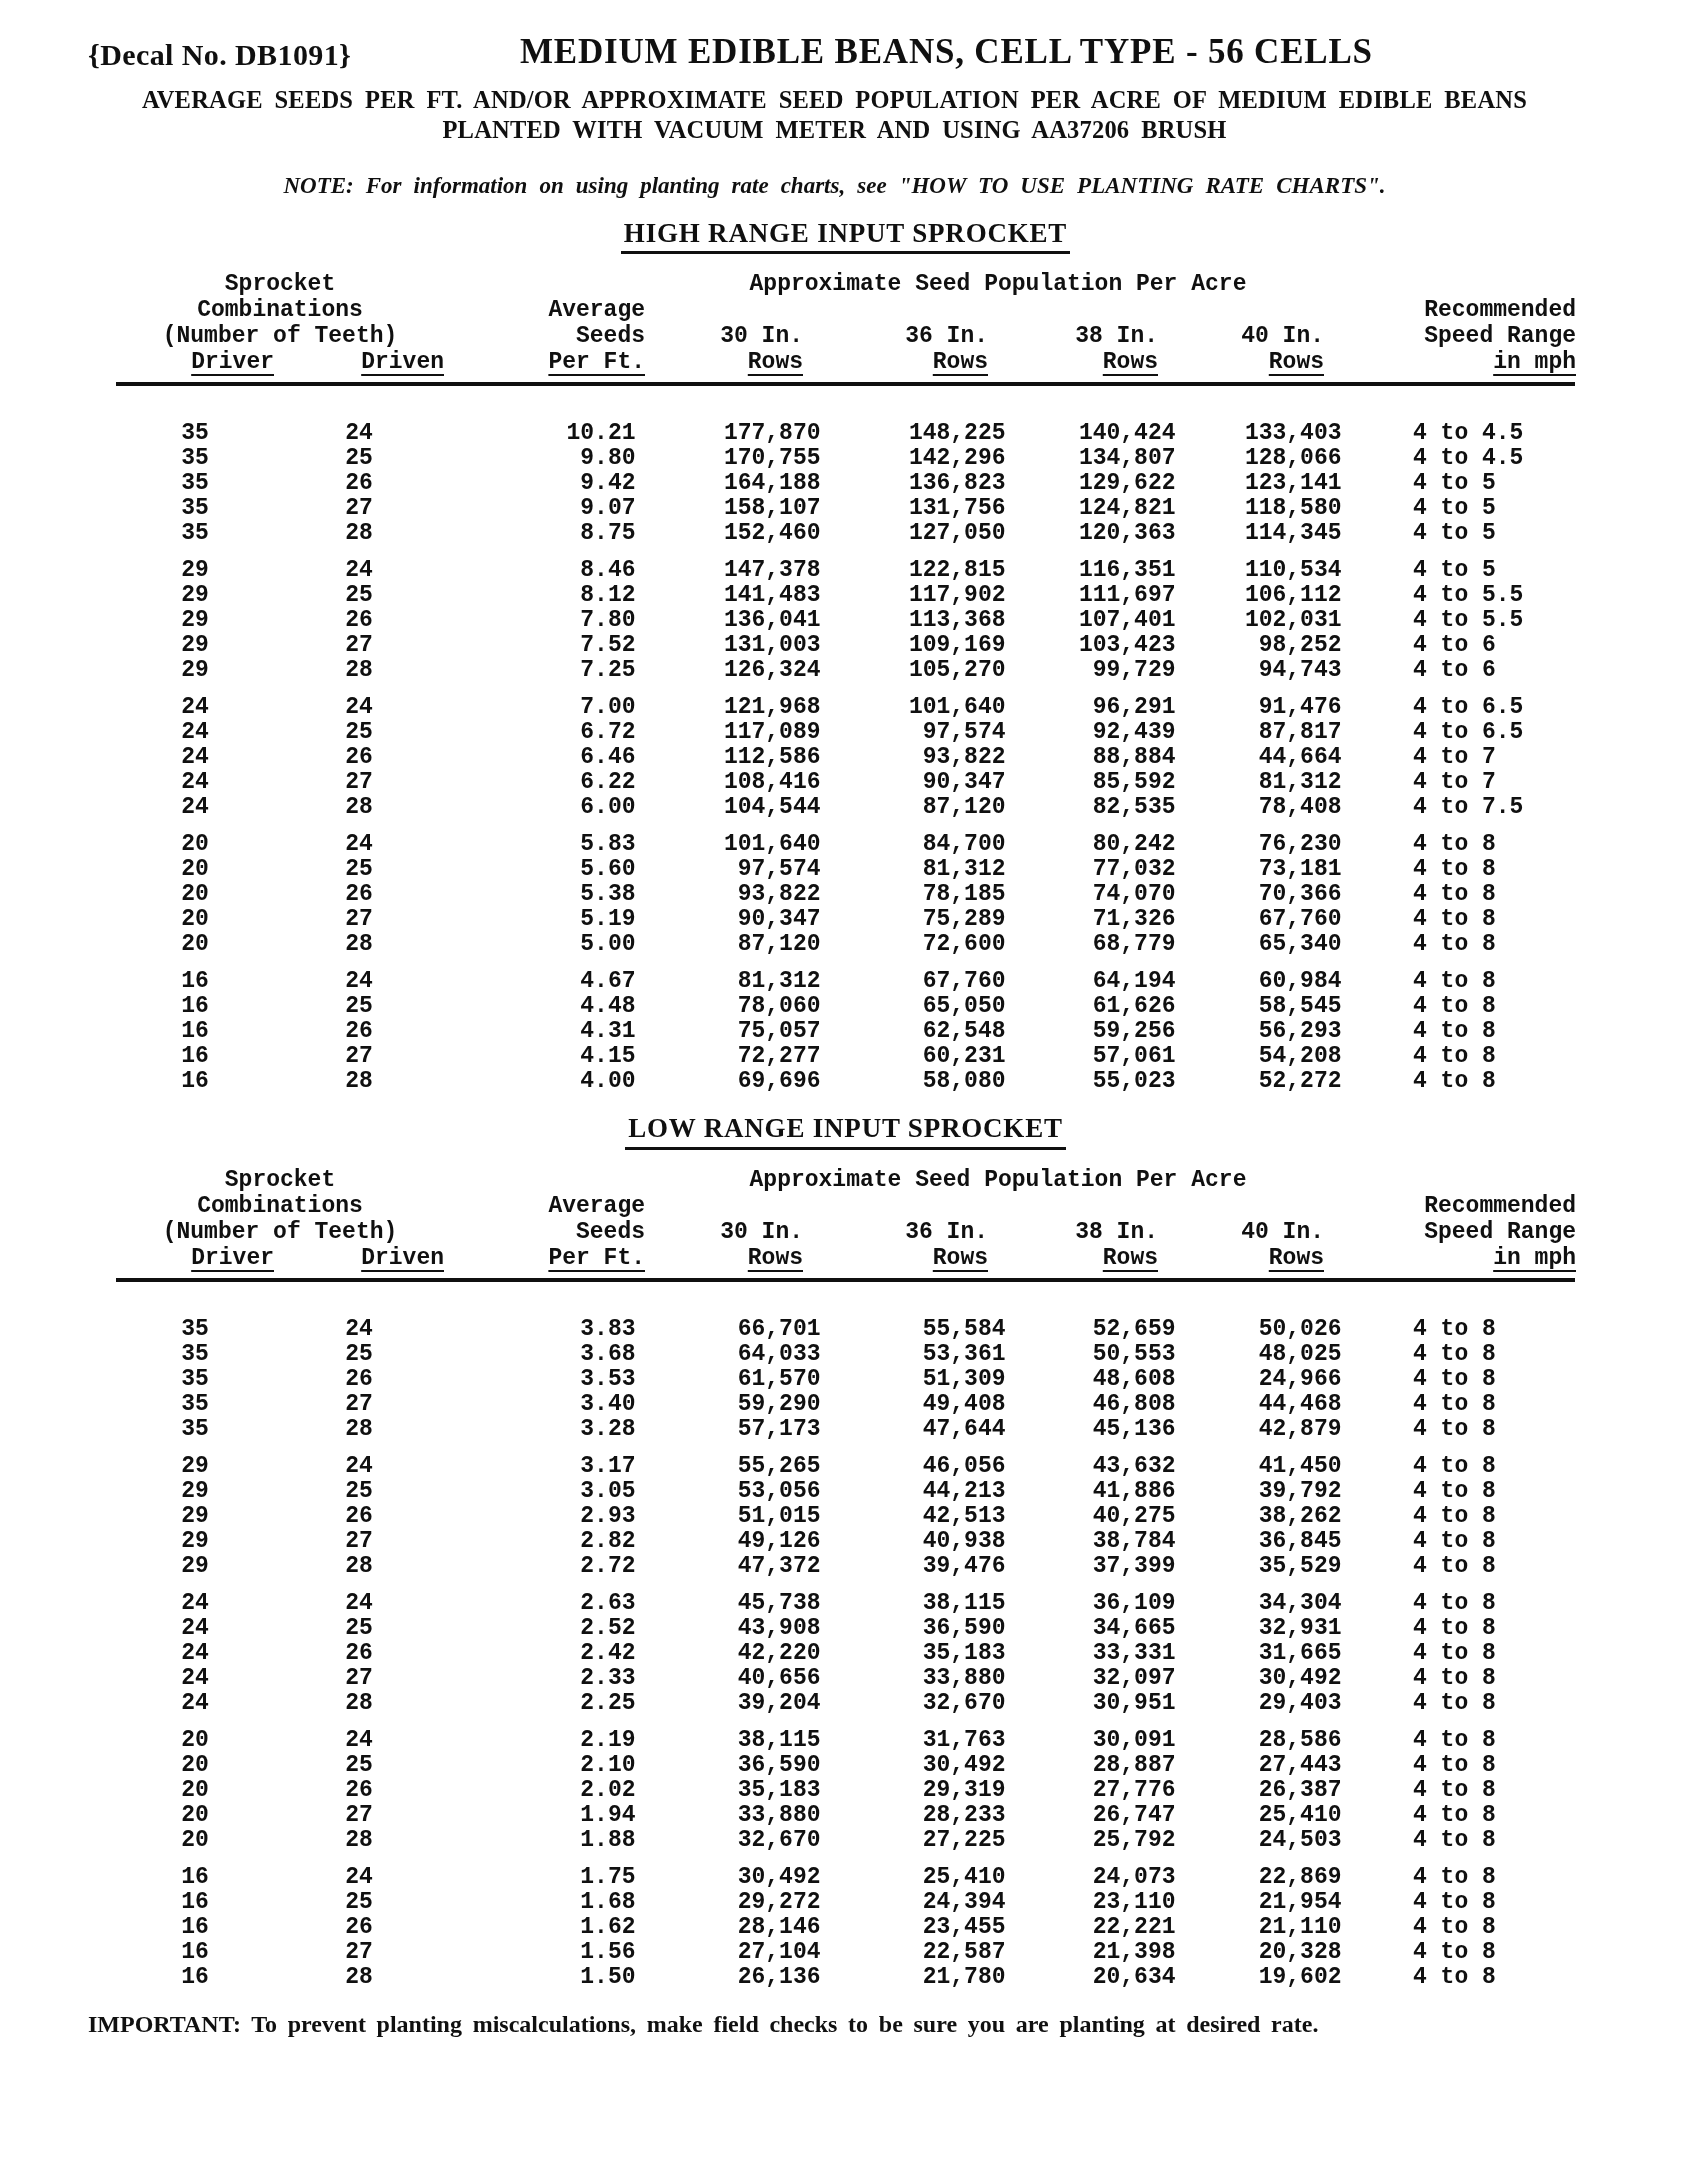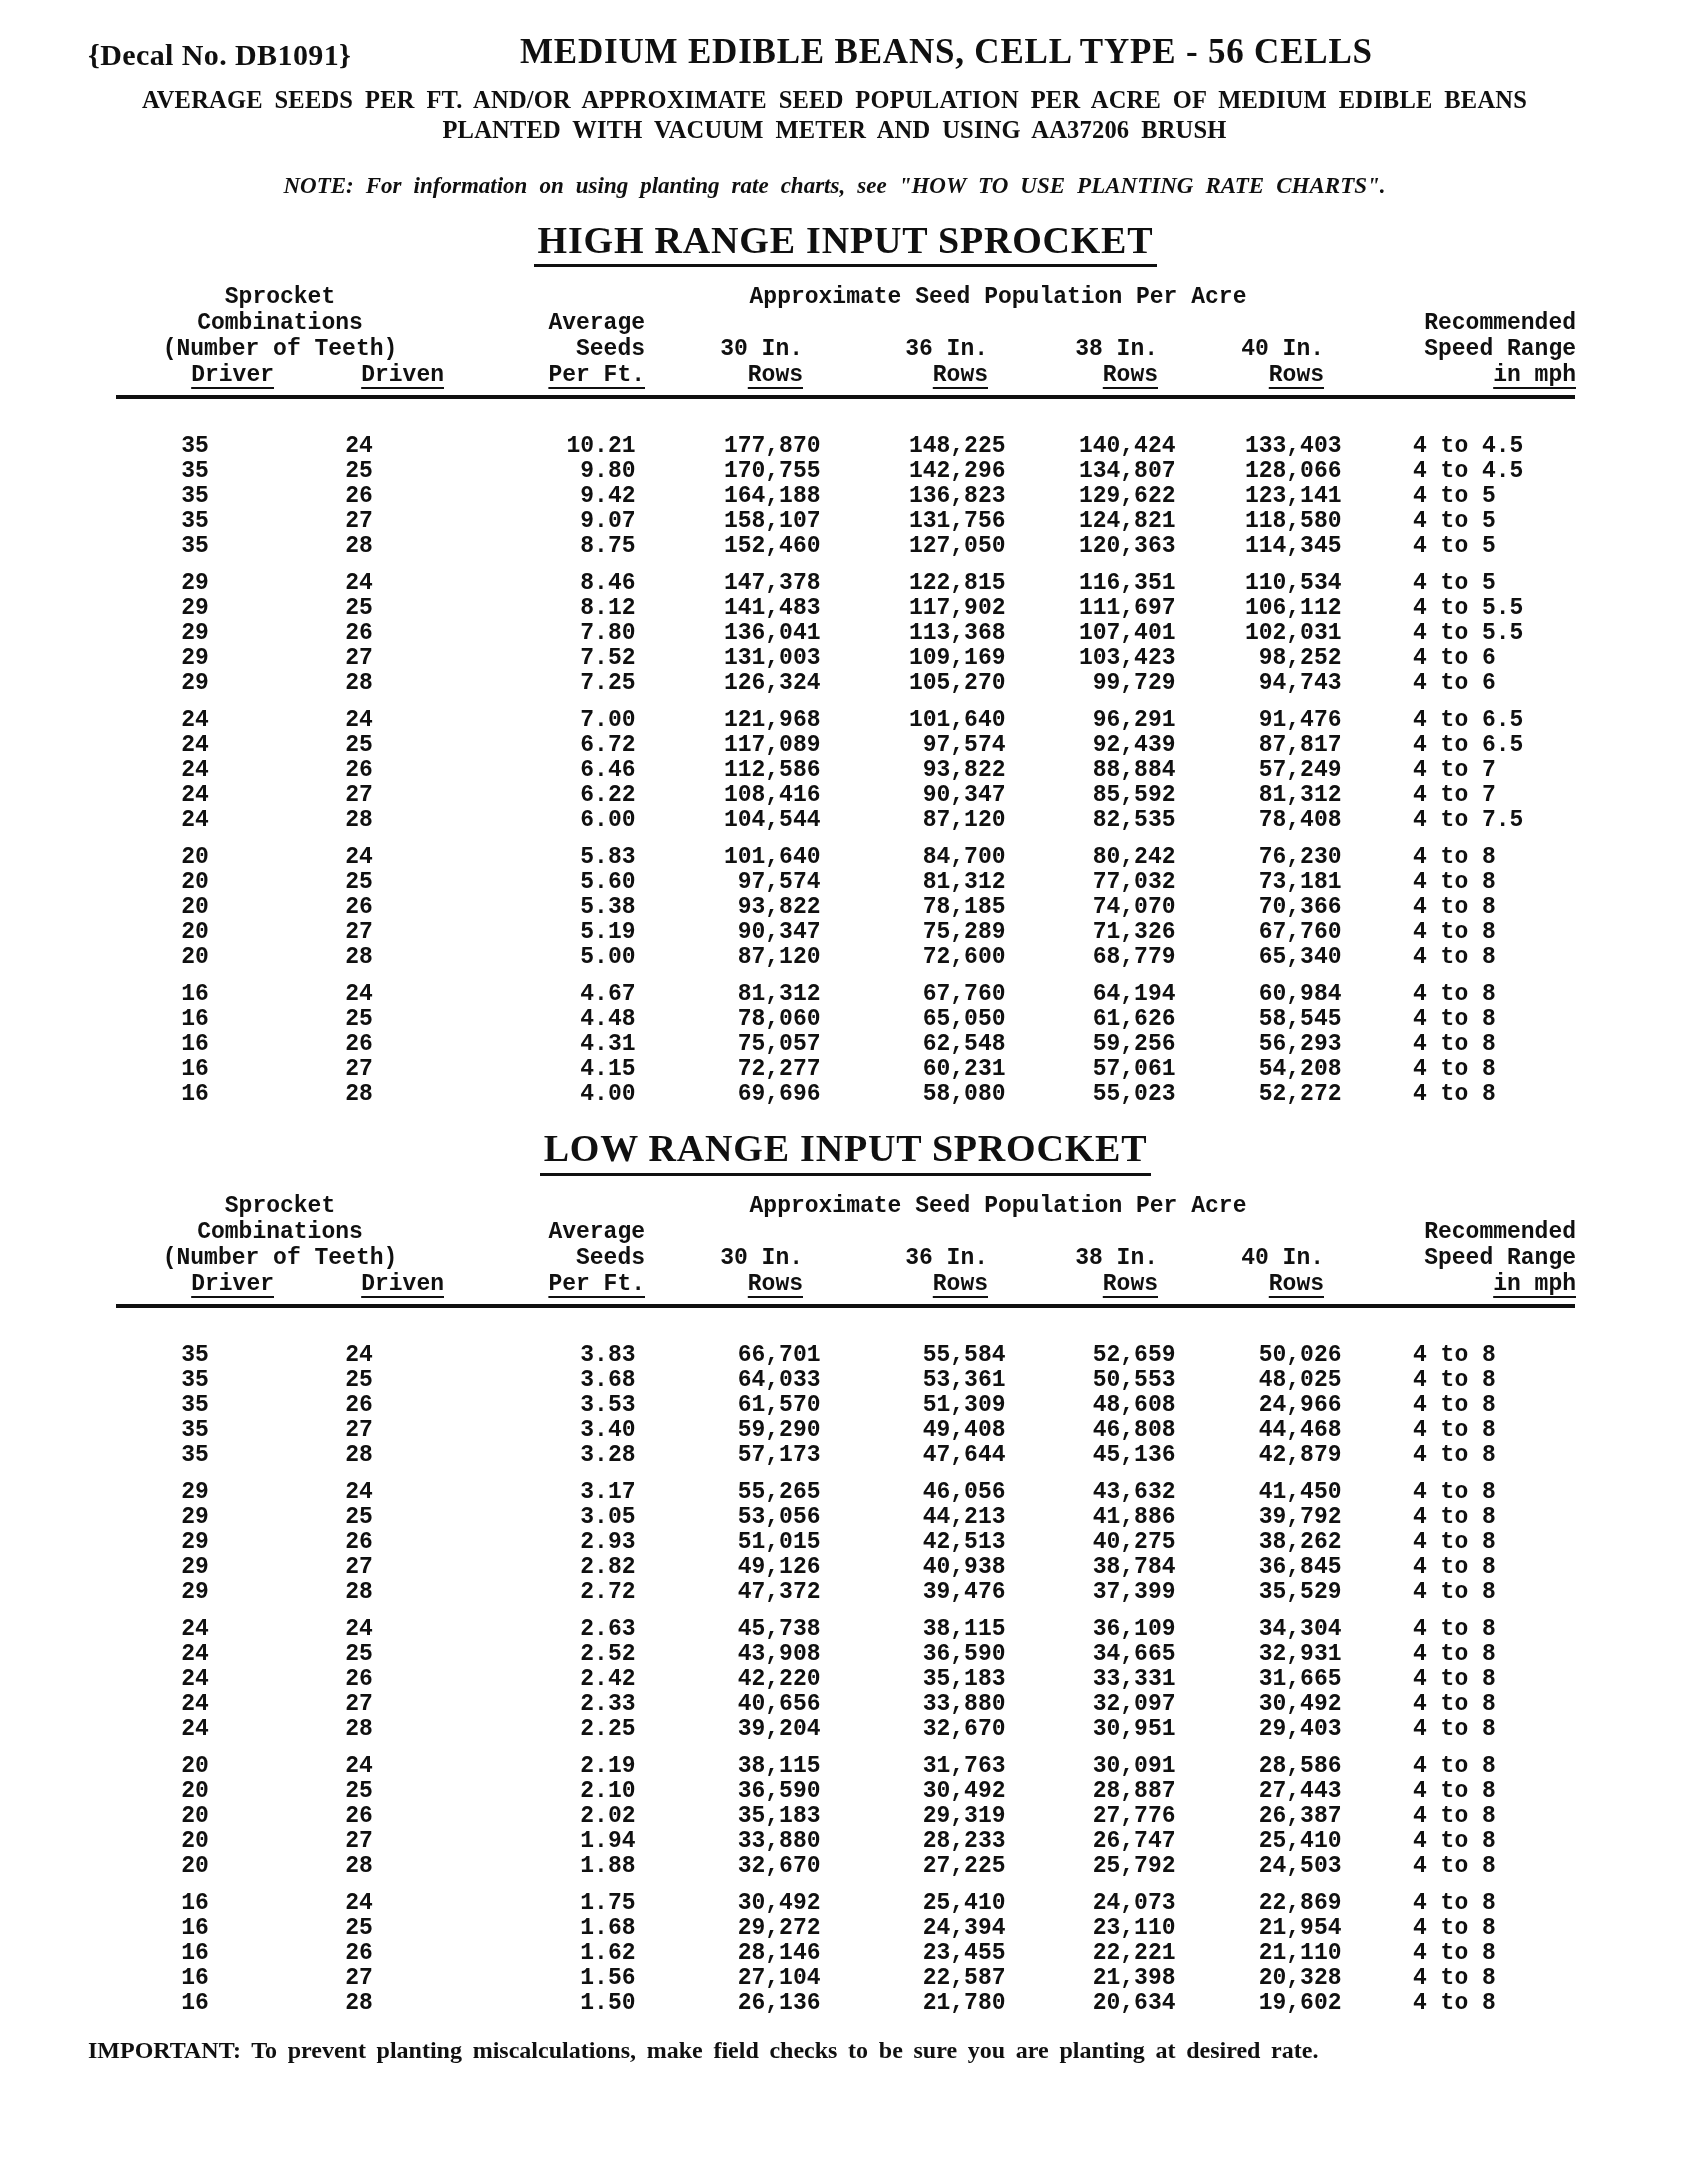--- a/index.html
+++ b/index.html
@@ -37,21 +37,21 @@
     font-family:"Liberation Serif", serif;font-weight:700;font-style:italic;
     font-size:23px;word-spacing:6.3px;
   }
 
   
   .rate-table{margin-top:19px;}
   .sec-title-wrap{width:1459px;margin-left:28px;text-align:center;}
   .sec-title{
     display:inline-block;
     font-family:"Liberation Serif", serif;font-weight:700;
-    font-size:38px;letter-spacing:0.8px;
+    font-size:27px;letter-spacing:0.8px;
     border-bottom:3.2px solid #101010;padding:0 3.2px 2.4px 3.2px;
   }
 
   
   .ptable{
     --cols:158px 170px 201px 185px 185px 170px 166px 225px;
     margin-left:28px;width:1459px;
     font-family:"Liberation Mono", monospace;
     font-weight:700;font-size:23px;
   }
@@ -260,21 +260,21 @@
                 <div class="td c7">87,817</div>
                 <div class="td c8">4 to 6.5</div>
               </div>
               <div class="trow">
                 <div class="td c1">24</div>
                 <div class="td c2">26</div>
                 <div class="td c3">6.46</div>
                 <div class="td c4">112,586</div>
                 <div class="td c5">93,822</div>
                 <div class="td c6">88,884</div>
-                <div class="td c7">57,249</div>
+                <div class="td c7">44,664</div>
                 <div class="td c8">4 to 7</div>
               </div>
               <div class="trow">
                 <div class="td c1">24</div>
                 <div class="td c2">27</div>
                 <div class="td c3">6.22</div>
                 <div class="td c4">108,416</div>
                 <div class="td c5">90,347</div>
                 <div class="td c6">85,592</div>
                 <div class="td c7">81,312</div>

